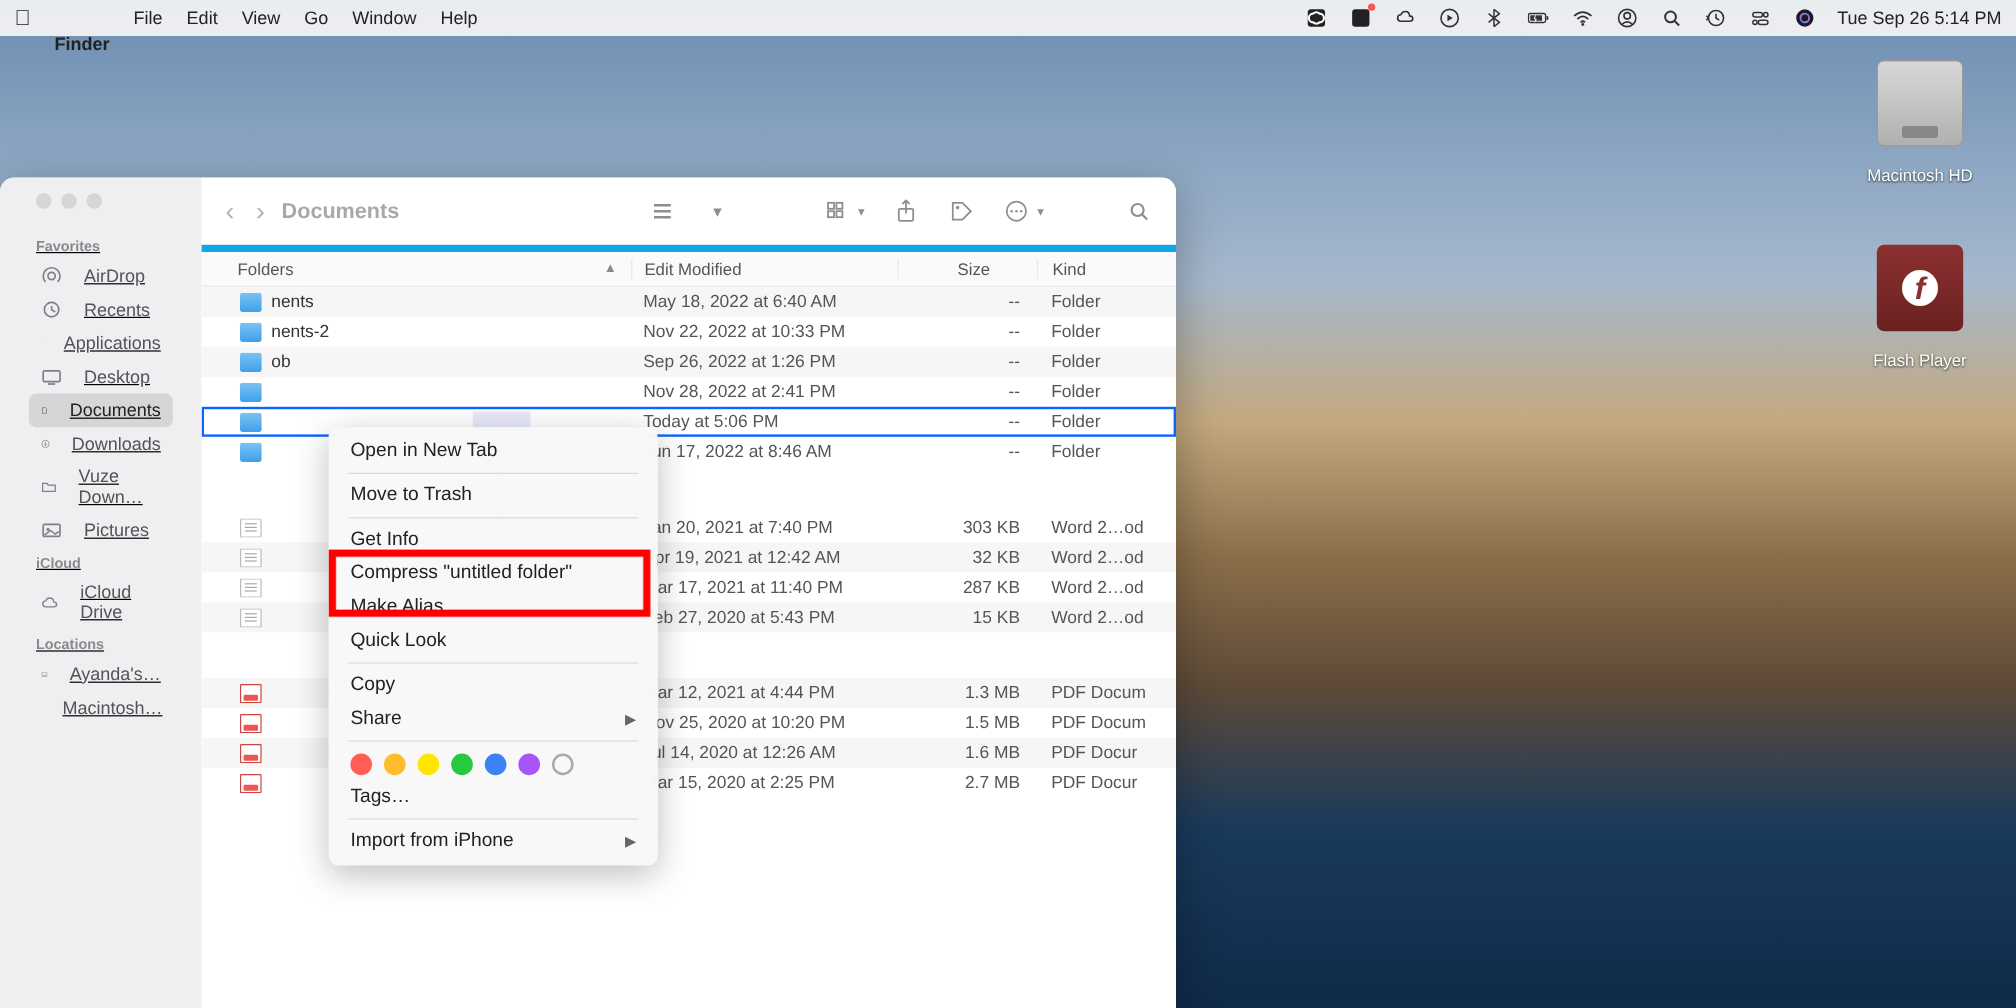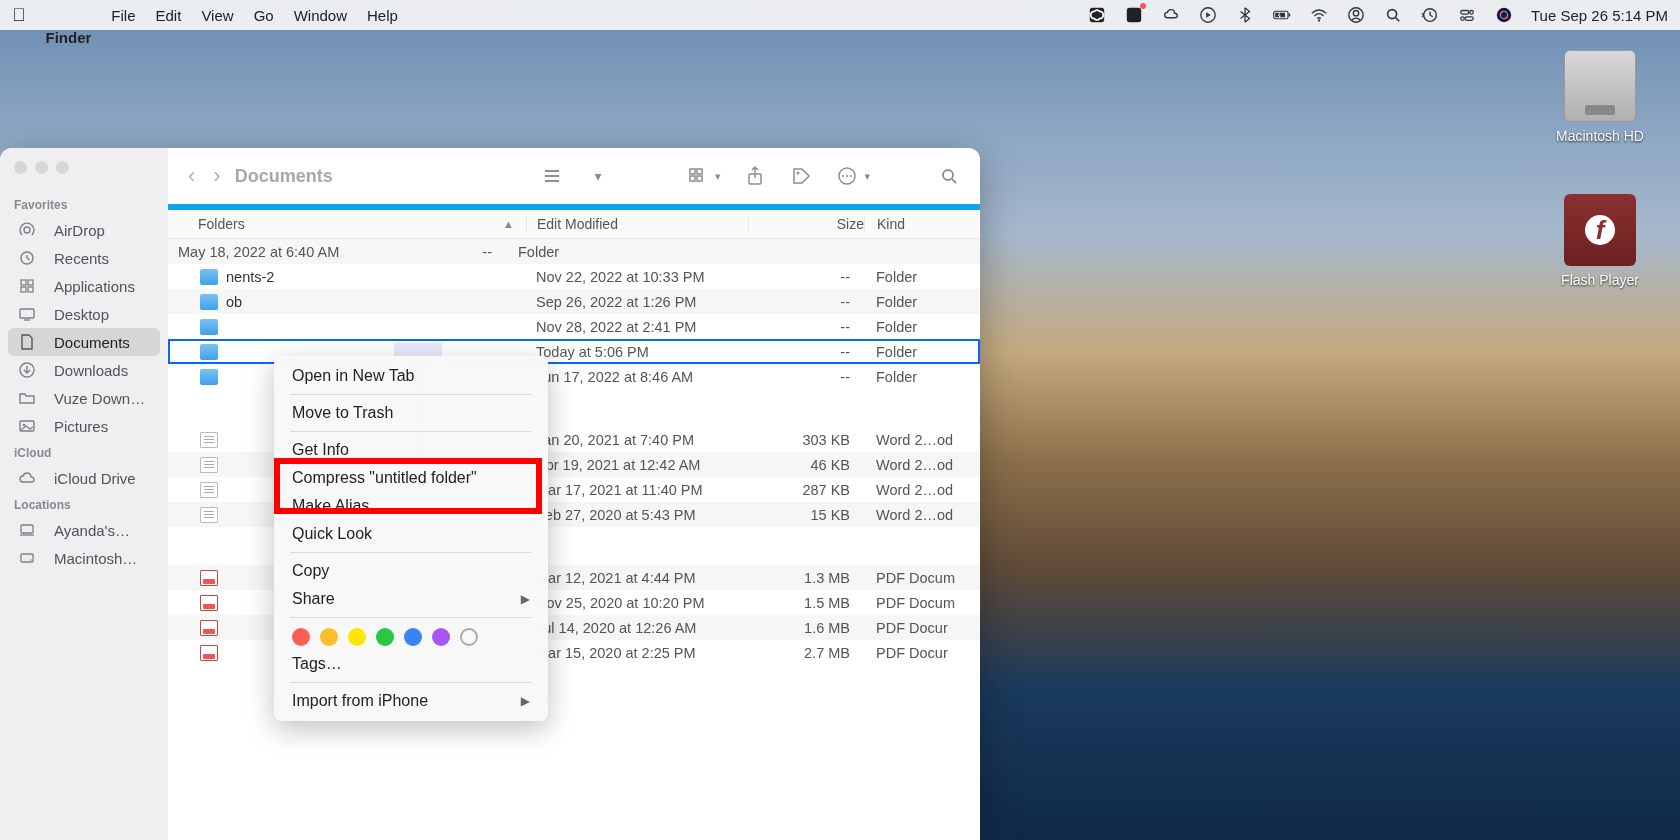--- a/index.html
+++ b/index.html
@@ -10,51 +10,51 @@
     .menubar-left { display: flex; align-items: center; gap: 20px; }
     .apple-logo { font-size: 18px; }
     .app-name { font-weight: 700; margin-top: 45px; }
     .menubar-right { margin-left: auto; display: flex; align-items: center; gap: 17px; font-size: 16px; }
     .menubar-icon { width: 20px; height: 20px; display: inline-flex; align-items: center; justify-content: center; }
     .menubar-icon svg { width: 18px; height: 18px; }
     .datetime { font-size: 15px; white-space: nowrap; }
     
     
     .desktop-icons { position: absolute; right: 20px; top: 50px; display: flex; flex-direction: column; gap: 50px; align-items: center; }
-    .desktop-icon { display: flex; flex-direction: column; align-items: center; gap: 6px; width: 120px; }
+    .desktop-icon { display: flex; flex-direction: column; align-items: center; gap: 16px; width: 120px; }
     .desktop-icon-img { width: 72px; height: 72px; border-radius: 4px; display: flex; align-items: center; justify-content: center; }
     .hd-icon { background: linear-gradient(180deg, #d8d8d8, #b0b0b0); border: 1px solid #999; border-radius: 6px; position: relative; }
     .hd-icon::after { content:''; position:absolute; bottom:6px; left:50%; transform:translateX(-50%); width:30px; height:10px; background:#888; border-radius:2px; }
     .flash-icon { background: linear-gradient(180deg, #8b3030, #6b2020); border-radius: 6px; position: relative; display:flex; align-items:center; justify-content:center; color:#fff; }
     .flash-icon::after { content:'f'; font-size:26px; font-weight:700; background:#fff; color:#8b3030; width:30px; height:30px; border-radius:50%; display:flex; align-items:center; justify-content:center; font-style:italic; }
     .desktop-icon-label { color: #fff; font-size: 14px; text-shadow: 0 1px 2px rgba(0,0,0,0.8); font-weight: 500; text-align:center; }
     
     
     .finder { position: absolute; left: 0; top: 148px; width: 980px; height: 692px; background: #fff; border-radius: 12px 12px 0 0; box-shadow: 0 10px 40px rgba(0,0,0,0.3); display: flex; overflow: hidden; }
-    .sidebar { width: 168px; background: rgba(238,238,240,0.95); padding: 10px 8px; display: flex; flex-direction: column; gap: 2px; font-size: 15px; }
+    .sidebar { width: 168px; background: rgba(238,238,240,0.95); padding: 10px 24px; display: flex; flex-direction: column; gap: 2px; font-size: 15px; text-decoration: underline; }
     .traffic-lights { display: flex; gap: 8px; padding: 3px 6px 16px; }
     .traffic-light { width: 13px; height: 13px; border-radius: 50%; background: #d6d6d6; }
     .sidebar-section { color: #8a8a8e; font-size: 12px; font-weight: 600; padding: 6px 6px 4px; }
     .sidebar-item { display: flex; align-items: center; gap: 18px; padding: 5px 10px; border-radius: 6px; color: #535358; cursor: pointer; }
     .sidebar-item.active { background: rgba(0,0,0,0.1); color: #222; }
     .sidebar-icon { width: 18px; height: 18px; display: inline-flex; align-items: center; justify-content: center; opacity: 0.7; }
     
     .main { flex: 1; display: flex; flex-direction: column; background: #fff; }
     .toolbar { height: 56px; display: flex; align-items: center; padding: 0 20px; gap: 14px; }
     .nav-btns { display: flex; gap: 18px; color: #b2b2b4; font-size: 22px; }
     .nav-btns span { cursor:pointer; }
     .path-title { font-size: 18px; font-weight: 600; color: #a8a8aa; margin-right: auto; }
     .toolbar-icons { display: flex; gap: 24px; align-items: center; color: #8e8e90; font-size: 18px; }
     .toolbar-icon { width: 22px; height: 22px; display: inline-flex; align-items: center; justify-content: center; }
     
     .columns-header { display: flex; border-bottom: 1px solid #e8e8e8; border-top: 6px solid #0ea5e9; padding: 6px 0; font-size: 14px; color: #555; background: #fafafa; }
     .col-name { flex: 0 0 358px; padding-left: 30px; display:flex; align-items:center; gap:8px; }
     .col-name .sort-arrow { margin-left:auto; padding-right:12px; font-size:11px; color:#888; }
     .col-date { flex: 0 0 222px; padding-left: 10px; border-left: 1px solid #e8e8e8; }
-    .col-size { flex: 0 0 116px; text-align: right; padding-left: 10px; border-left: 1px solid #e8e8e8; }
+    .col-size { flex: 0 0 116px; text-align: center; padding-left: 10px; border-left: 1px solid #e8e8e8; }
     .col-kind { flex: 1; padding-left: 12px; border-left: 1px solid #e8e8e8; }
     
     .rows { overflow: hidden; font-size: 14.5px; color: #333; }
     .row { display: flex; align-items: center; height: 25px; }
     .row:nth-child(even) { background: #f6f6f7; }
     .row.selected { outline: 2px solid #0a66ff; outline-offset: -2px; background:#fff !important; }
     .cell-name { flex: 0 0 358px; padding-left: 32px; display: flex; align-items: center; gap: 8px; overflow:hidden; white-space:nowrap; }
     .file-icon { width: 18px; height: 16px; display: inline-block; flex-shrink:0; }
     .folder-icon { background: linear-gradient(180deg, #7ac2f5, #3fa0e8); border-radius: 2px; }
     .doc-icon { background: #fff; border: 1px solid #bbb; border-radius: 1px; position:relative; }
@@ -359,20 +359,24 @@
           <span>Folders</span>
           <span class="sort-arrow">▲</span>
         </div>
       <div class="col-date">Edit Modified</div>
       <div class="col-size">Size</div>
       <div class="col-kind">Kind</div>
     </div>
     <div class="rows" id="file-rows" style="position:relative;">
       <div class="occlude-strip"></div>
     <div class="row">
+          <div class="cell-name">
+            <span class="file-icon folder-icon"></span>
+            <span>nents</span>
+          </div>
           <div class="cell-date">May 18, 2022 at 6:40 AM</div>
           <div class="cell-size">--</div>
           <div class="cell-kind">Folder</div>
         </div>
         <div class="row">
           <div class="cell-name">
             <span class="file-icon folder-icon"></span>
             <span>nents-2</span>
           </div>
           <div class="cell-date">Nov 22, 2022 at 10:33 PM</div>
@@ -424,21 +428,21 @@
           <div class="cell-date">Jan 20, 2021 at 7:40 PM</div>
           <div class="cell-size">303 KB</div>
           <div class="cell-kind">Word 2…od</div>
         </div>
         <div class="row">
           <div class="cell-name">
             <span class="file-icon doc-icon"></span>
             <span></span>
           </div>
           <div class="cell-date">Apr 19, 2021 at 12:42 AM</div>
-          <div class="cell-size">46 KB</div>
+          <div class="cell-size">32 KB</div>
           <div class="cell-kind">Word 2…od</div>
         </div>
         <div class="row">
           <div class="cell-name">
             <span class="file-icon doc-icon"></span>
             <span></span>
           </div>
           <div class="cell-date">Mar 17, 2021 at 11:40 PM</div>
           <div class="cell-size">287 KB</div>
           <div class="cell-kind">Word 2…od</div>

